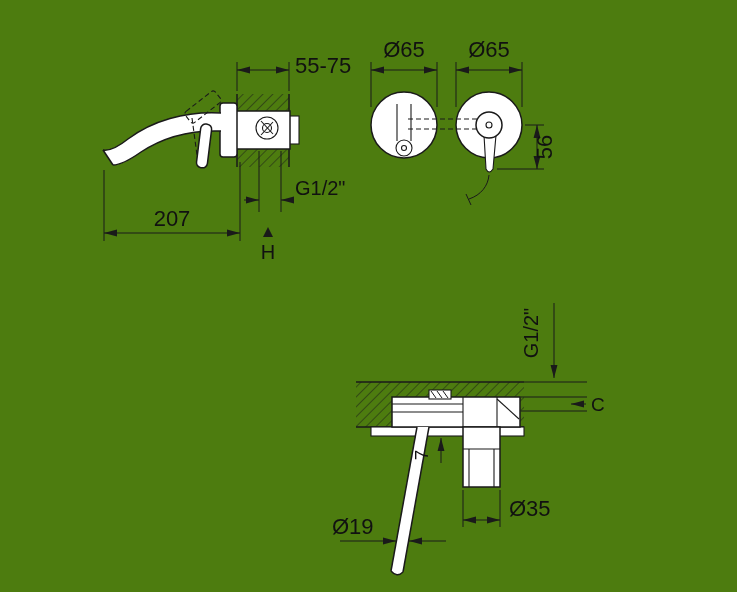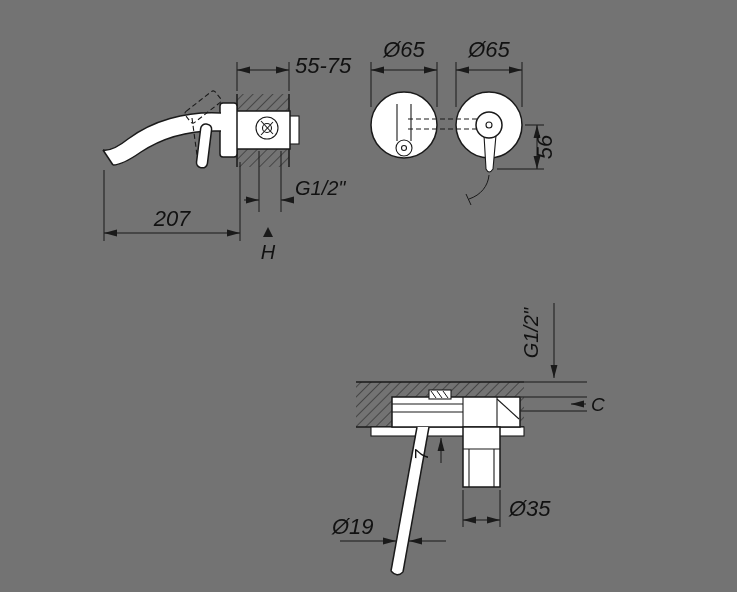--- a/index.html
+++ b/index.html
@@ -1,16 +1,16 @@
 <!DOCTYPE html>
 <html><head>
 <meta charset="utf-8">
 <style>
   html,body{margin:0;padding:0;background:#ffffff;}
-  .canvas{width:737px;height:592px;position:relative;background:#737373;overflow:hidden;font-style:italic;}
+  .canvas{width:737px;height:592px;position:relative;background:#4d7c0f;overflow:hidden;}
   svg{display:block;}
   text{
     font-family:"Liberation Sans","DejaVu Sans",sans-serif;
     fill:#111111;
   }
   .dim-text{font-size:22px;}
   .dim-text-md{font-size:20px;}
   .dim-text-sm{font-size:19px;}
   .obj{stroke:#1a1a1a;stroke-width:1.5;fill:none;}
   .obj-fill{stroke:#1a1a1a;stroke-width:1.5;fill:#ffffff;}

